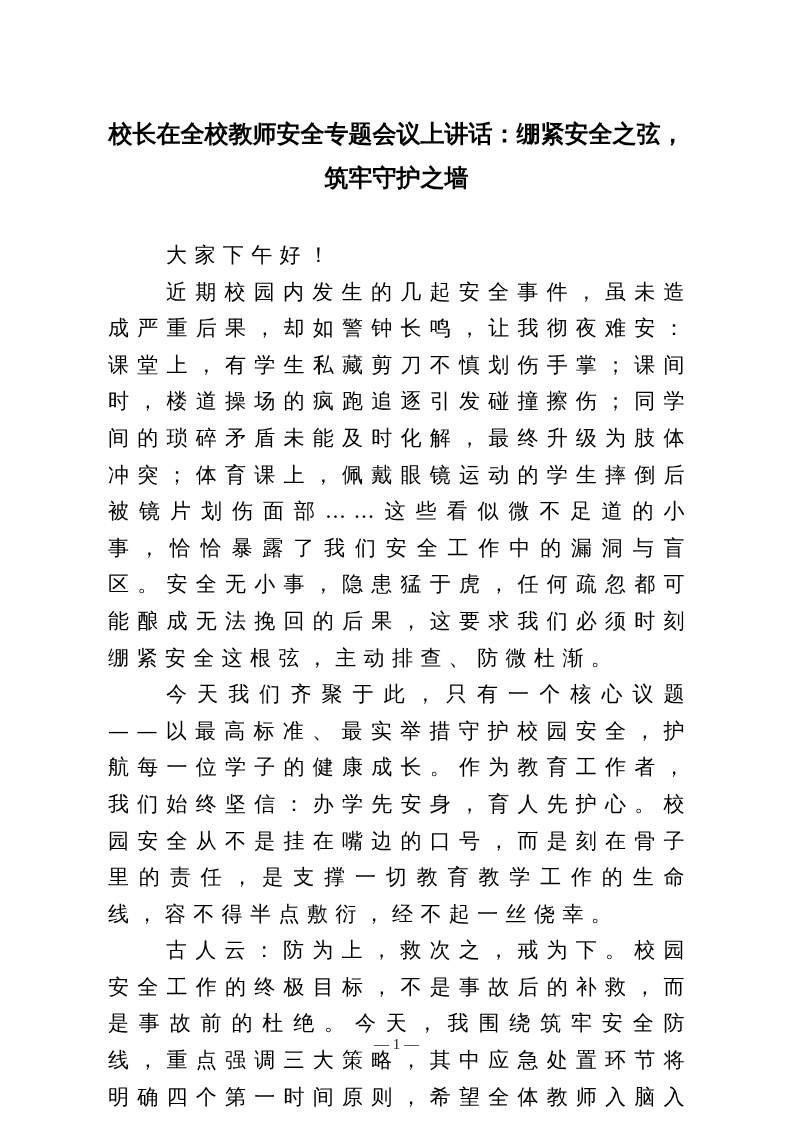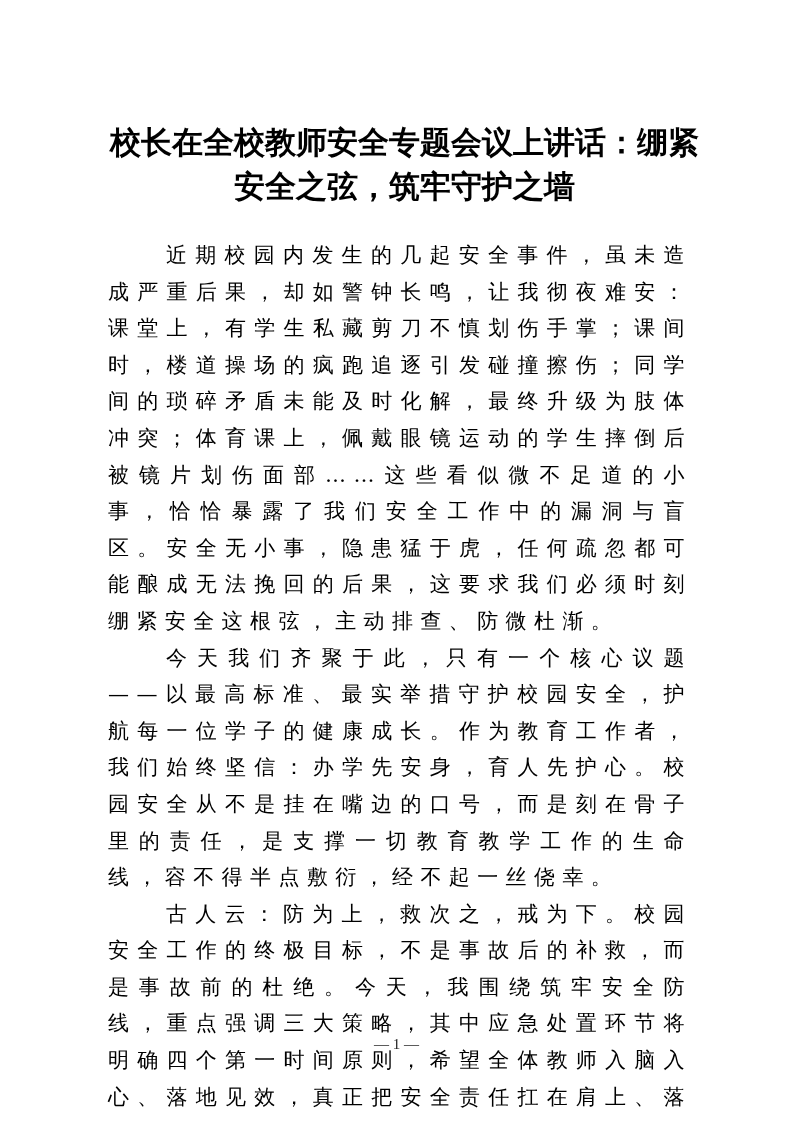--- a/index.html
+++ b/index.html
@@ -22,24 +22,24 @@
       background: #fff;
     }
     .title {
       position: absolute;
       left: 100px;
       top: 112px;
       width: 593px;
       text-align: center;
       font-family: "DejaVu Sans", sans-serif;
       font-weight: bold;
-      font-size: 31px;
+      font-size: 24px;
       line-height: 44px;
       letter-spacing: 0px;
-      margin: 8px;
+      margin: 0;
     }
     .body {
       position: absolute;
       left: 108px;
       top: 237px;
       width: 584px;
       font-family: "DejaVu Serif", serif;
       font-size: 21px;
       line-height: 36.6px;
       letter-spacing: 7.4px;
@@ -63,20 +63,21 @@
       color: #222;
     }
   </style>
 </head>
 <body>
 
 <div class="page">
   <h1 class="title">校长在全校教师安全专题会议上讲话：绷紧安全之弦，筑牢守护之墙</h1>
 
   <div class="body">
+    <p class="indent">大家下午好！</p>
     <p class="indent">近期校园内发生的几起安全事件，虽未造成严重后果，却如警钟长鸣，让我彻夜难安：课堂上，有学生私藏剪刀不慎划伤手掌；课间时，楼道操场的疯跑追逐引发碰撞擦伤；同学间的琐碎矛盾未能及时化解，最终升级为肢体冲突；体育课上，佩戴眼镜运动的学生摔倒后被镜片划伤面部……这些看似微不足道的小事，恰恰暴露了我们安全工作中的漏洞与盲区。安全无小事，隐患猛于虎，任何疏忽都可能酿成无法挽回的后果，这要求我们必须时刻绷紧安全这根弦，主动排查、防微杜渐。</p>
     <p class="indent">今天我们齐聚于此，只有一个核心议题——以最高标准、最实举措守护校园安全，护航每一位学子的健康成长。作为教育工作者，我们始终坚信：办学先安身，育人先护心。校园安全从不是挂在嘴边的口号，而是刻在骨子里的责任，是支撑一切教育教学工作的生命线，容不得半点敷衍，经不起一丝侥幸。</p>
     <p class="indent">古人云：防为上，救次之，戒为下。校园安全工作的终极目标，不是事故后的补救，而是事故前的杜绝。今天，我围绕筑牢安全防线，重点强调三大策略，其中应急处置环节将明确四个第一时间原则，希望全体教师入脑入心、落地见效，真正把安全责任扛在肩上、落在行动上。</p>
 
   </div>
 
   <div class="page-number">— 1 —</div>
 </div>
 
 </body></html>

